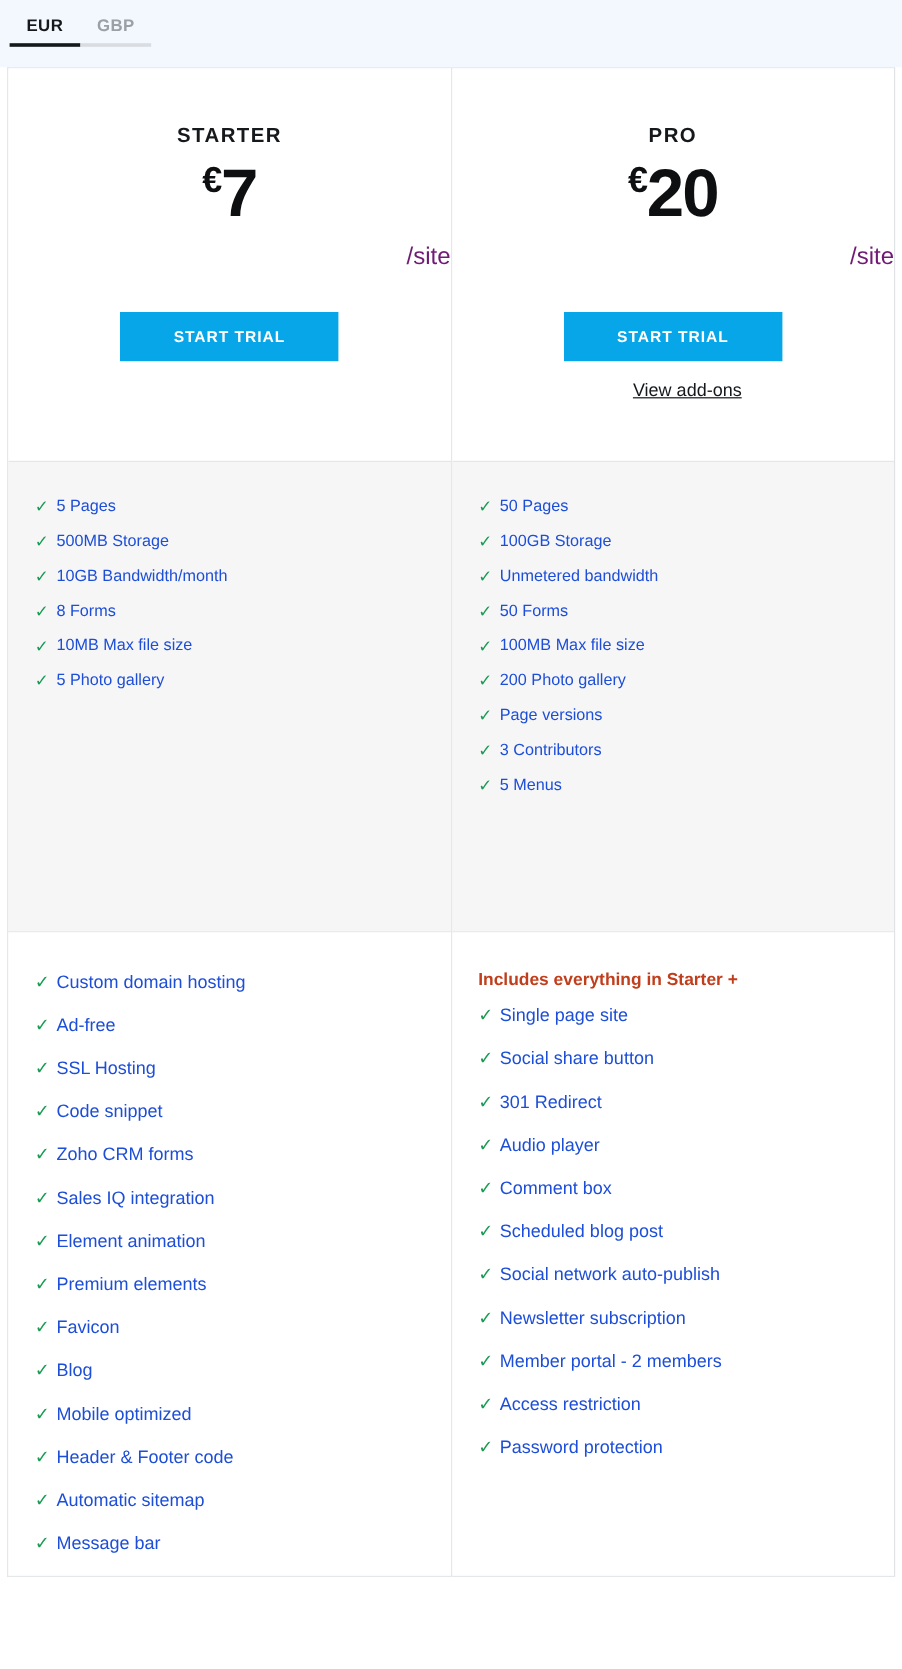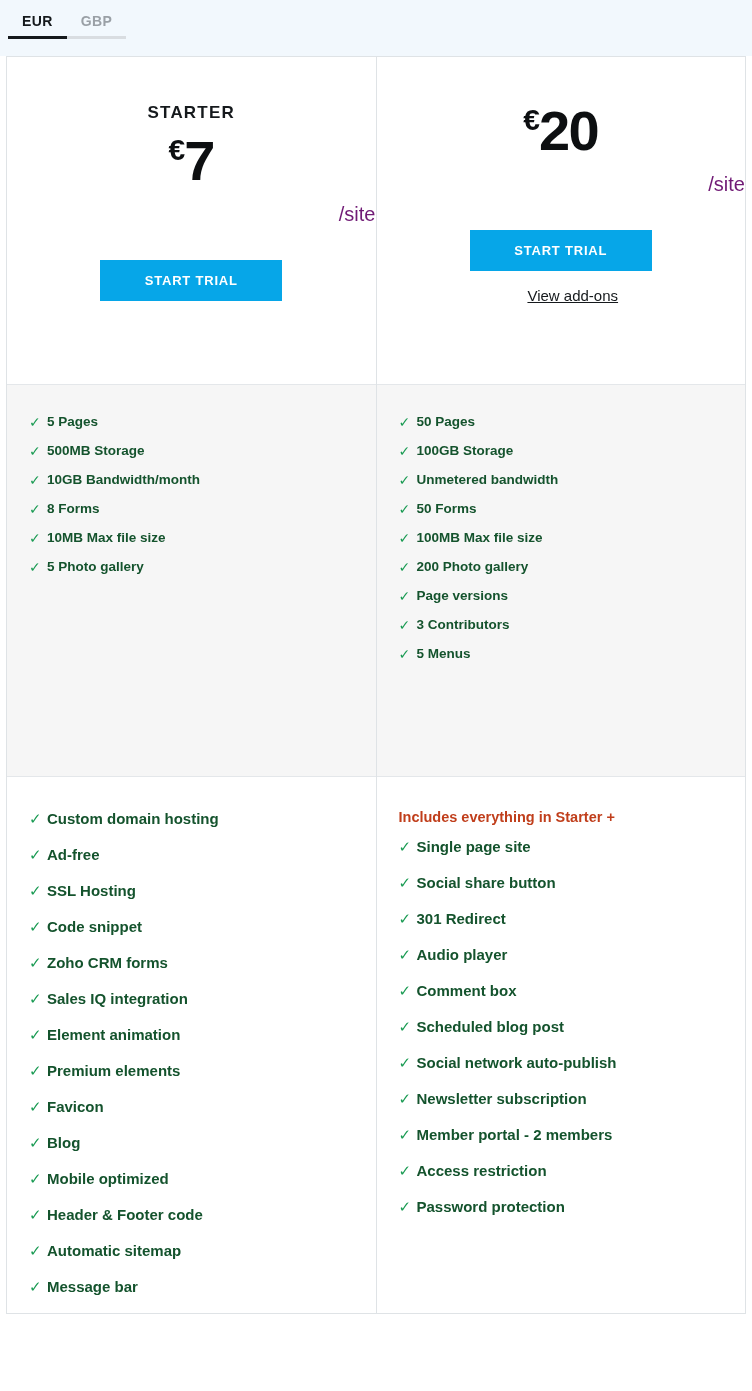--- a/index.html
+++ b/index.html
@@ -197,22 +197,21 @@
     width: 18px;
     flex: none;
   }
   .plan-extras .tick {
     font-size: 15px;
     line-height: 20px;
   }
   .feat-text {
     font-size: 13.5px;
     line-height: 18px;
-    color: #14532d;
-    font-weight: bold;
+    color: #1d4ed8;
   }
   .plan-extras .feat-text {
     font-size: 15px;
     line-height: 20px;
   }
   .extras-heading {
     font-size: 14.5px;
     font-weight: bold;
     color: #c03e1b;
     margin-bottom: 12px;
@@ -323,20 +322,21 @@
       </div>
       <div class="feat">
         <span class="tick">✓</span>
         <span class="feat-text">Message bar</span>
       </div>
     </div>
   </div>
 
   <div class="plan">
     <div class="plan-head">
+      <div class="plan-name">PRO</div>
       <div class="price-row">
         <span class="price-cur">€</span><span class="price-val">20</span>
       </div>
       <div class="price-unit">/site</div>
       <button class="cta">START TRIAL</button>
       <a class="addons">View add-ons</a>
     </div>
 
     <div class="plan-specs">
       <div class="feat">

